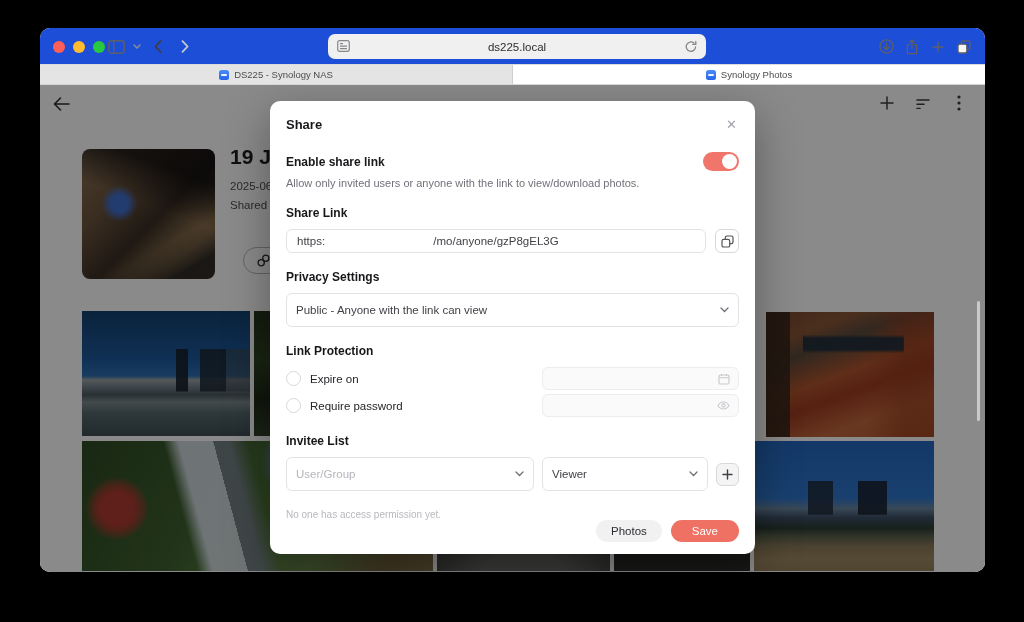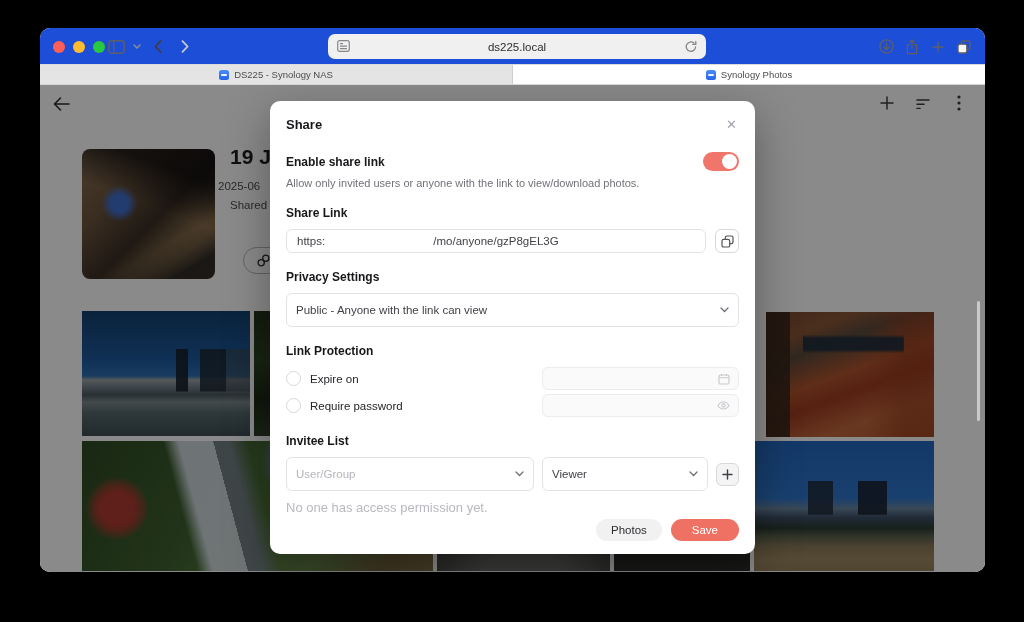--- a/index.html
+++ b/index.html
@@ -35,21 +35,21 @@
   .grid-actions{position:absolute;right:16px;top:8px;display:flex;gap:16px;align-items:center;color:#3c3c40;}
   .ga-btn{width:20px;height:20px;display:flex;align-items:center;justify-content:center;}
 
   .album-thumb{position:absolute;left:42px;top:64px;width:133px;height:130px;border-radius:8px;
     background:
       radial-gradient(circle at 28% 42%, #3f6fd0 0 7%, rgba(63,111,208,.6) 10%, transparent 15%),
       linear-gradient(200deg, rgba(10,10,12,.75) 0 20%, transparent 45%),
       linear-gradient(330deg, rgba(20,20,22,.8) 0 12%, transparent 30%),
       linear-gradient(135deg,#8a6f54 0%,#6d553e 30%,#3a2e24 55%,#a08058 80%,#b59877 100%);}
   .album-title{position:absolute;left:190px;top:60px;font-size:21px;font-weight:700;color:#1c1c1e;white-space:nowrap;}
-  .album-date{position:absolute;left:178px;top:95px;font-size:11.5px;color:#4f4f52;white-space:nowrap;}
+  .album-date{position:absolute;left:190px;top:95px;font-size:11.5px;color:#4f4f52;white-space:nowrap;}
   .album-shared{position:absolute;left:190px;top:114px;font-size:11.5px;color:#4f4f52;white-space:nowrap;}
   .share-pill{position:absolute;left:203px;top:162px;height:27px;display:inline-flex;align-items:center;gap:6px;
     padding:0 13px;border:1px solid #b9b9bc;border-radius:14px;font-size:11.5px;color:#2e2e30;background:#fff;white-space:nowrap;}
 
   .photo{position:absolute;}
   .p-skyline{left:42px;top:226px;width:168px;height:125px;background:
       linear-gradient(90deg, transparent 0 56%, rgba(22,32,44,.9) 56% 63%, transparent 63% 70%, rgba(28,40,52,.85) 70% 86%, rgba(60,72,80,.6) 86% 100%) 0 46%/100% 34% no-repeat,
       linear-gradient(180deg,#14406f 0%,#1d5a9c 38%,#2f6fb2 52%,#9aa5a8 55%,#72808a 61%,#4c5a60 67%,#7c8a8c 73%,#55666b 82%,#3e4e54 100%);}
   .p-col2{left:214px;top:226px;width:96px;height:125px;background:
       linear-gradient(180deg,#24331c 0%,#2f4423 40%,#1d2a16 70%,#31402a 100%);}
@@ -102,21 +102,21 @@
   .radio{width:15px;height:15px;border-radius:50%;border:1.5px solid #d8d8dc;background:#fff;flex:0 0 auto;}
   .lp-label{font-size:11.5px;color:#26262a;margin-left:9px;}
   .lp-input{margin-left:auto;width:197px;height:23px;border:1px solid #ededf0;border-radius:6px;background:#fafafa;
     position:relative;display:flex;align-items:center;justify-content:flex-end;padding-right:8px;color:#c9c9cf;}
   .inv-row{display:flex;gap:8px;align-items:center;}
   .inv-user{flex:1;}
   .inv-user .ph{color:#b5b5bc;}
   .inv-role{width:166px;flex:0 0 auto;}
   .plus-btn{width:23px;height:23px;border:1px solid #d8d8dc;border-radius:6px;background:#f4f4f5;color:#3f3f46;
     display:flex;align-items:center;justify-content:center;font-size:15px;line-height:1;flex:0 0 auto;}
-  .empty-msg{font-size:13px;color:#b8b8bf;margin-top:9px;}
+  .empty-msg{font-size:10px;color:#b8b8bf;margin-top:18px;}
   .dlg-footer{margin-top:auto;display:flex;justify-content:flex-end;gap:9px;align-items:center;}
   .btn-cancel{padding:5px 15px;border-radius:12px;background:#f1f1f2;color:#2e2e32;font-size:11.5px;}
   .btn-save{padding:5px 21px;border-radius:12px;background:#ee7164;color:#fff;font-size:11.5px;}
 </style>
 </head>
 <body>
 
 <div class="window">
 
   <div class="toolbar">

